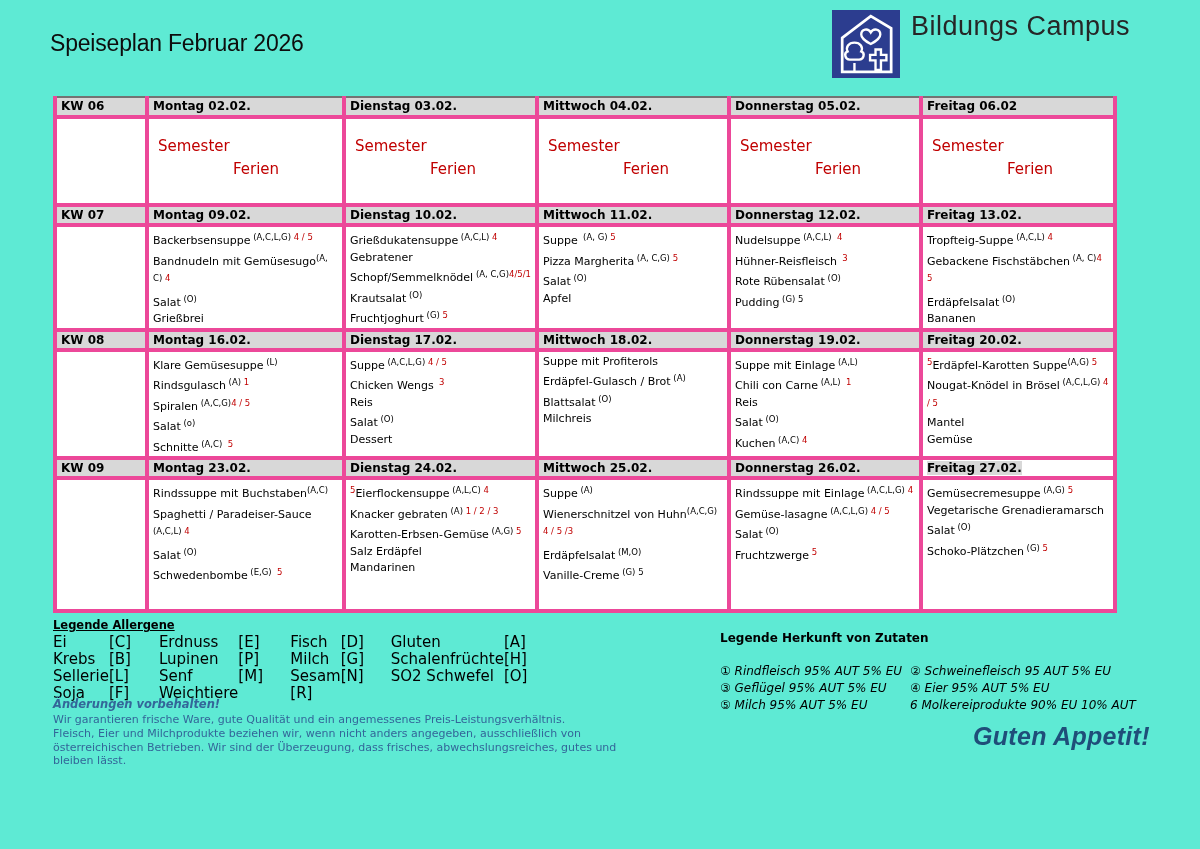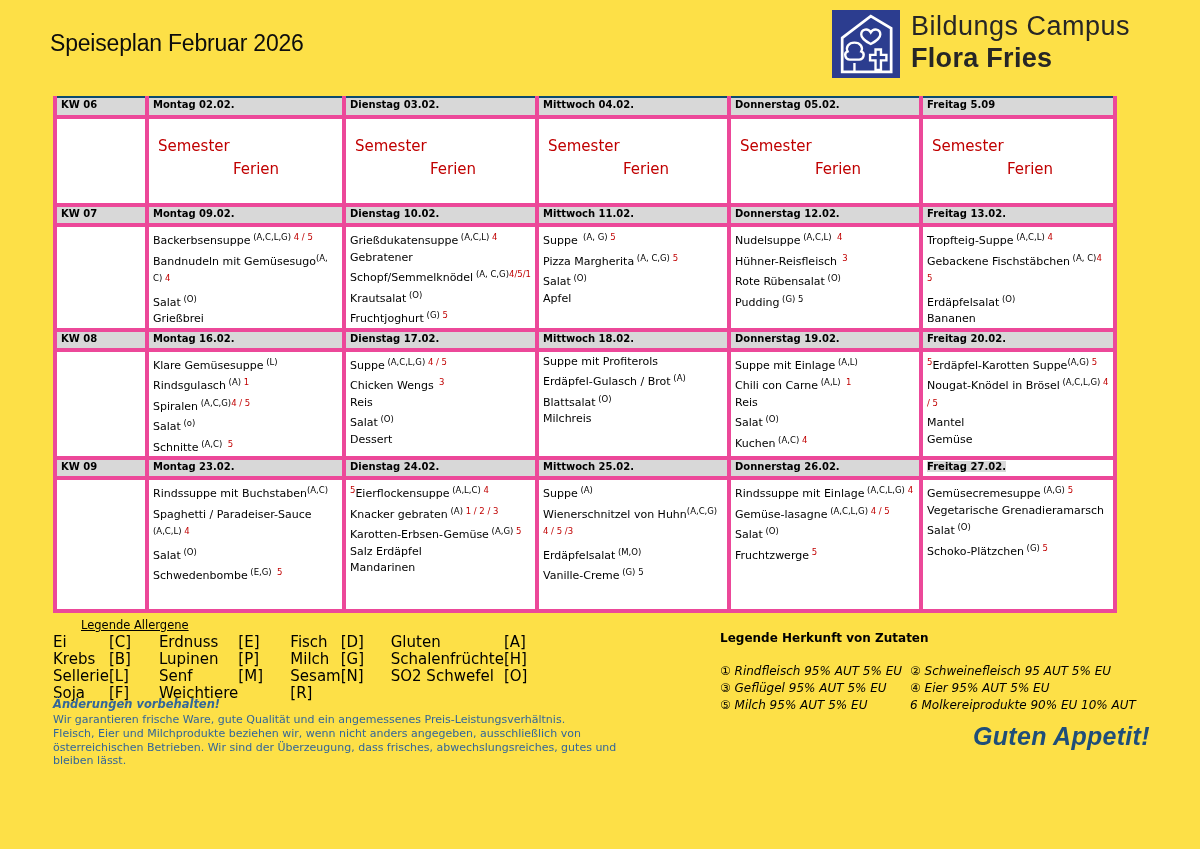--- a/index.html
+++ b/index.html
@@ -5,45 +5,45 @@
   :root{
     --red:#c00000;
     --header-gray:#d8d8d8;
     --logo-blue:#2c3d8f;
     --note-blue:#336699;
     --appetit-blue:#1f4e79;
   }
   *{box-sizing:border-box;}
   html,body{margin:0;padding:0;}
   body{width:1200px;height:849px;background:#fff;font-family:"DejaVu Sans",sans-serif;color:#000;position:relative;overflow:hidden;}
-  .page{position:absolute;inset:0;background:#fde047;}
+  .page{position:absolute;inset:0;background:#5eead4;}
 
   .title{position:absolute;left:50px;top:30px;font-family:"Liberation Sans",sans-serif;font-size:23px;color:#0d0d0d;letter-spacing:-0.2px;}
 
   .logo{position:absolute;left:832px;top:10px;display:flex;gap:11px;align-items:flex-start;}
   .logo-box{width:68px;height:68px;background:var(--logo-blue);flex:0 0 auto;}
   .logo-text{font-family:"Liberation Sans",sans-serif;color:#262626;}
   .lt1{font-size:27px;line-height:33px;letter-spacing:0.5px;}
   .lt2{font-size:27px;line-height:31px;font-weight:bold;letter-spacing:0.3px;}
 
   table.menu{position:absolute;left:53px;top:96px;width:1060px;border-collapse:collapse;table-layout:fixed;}
   table.menu td{border:4px solid #ec4899;vertical-align:top;padding:1px 4px 0 4px;overflow:hidden;}
-  tr.hrow td{background:var(--header-gray);font-weight:bold;font-size:10px;height:20px;border-top:2px solid #0c4a6e;border-bottom:2px solid #000;white-space:nowrap;}
+  tr.hrow td{background:var(--header-gray);font-weight:bold;font-size:12px;height:20px;border-top:2px solid #737373;border-bottom:2px solid #000;white-space:nowrap;}
   tr.hrow td.hl-cell{background:#fff;}
   tr.hrow td.hl-cell .hl-span{background:var(--header-gray);}
   tr.crow td{background:#fff;font-size:11px;padding-top:2px;}
   td.kw{background:var(--header-gray);}
   .item{line-height:16.5px;}
   .item .sup{font-size:8.5px;vertical-align:4px;white-space:pre-wrap;}
   .item .red{color:var(--red);}
   .sem1{color:var(--red);font-size:15px;margin:16px 0 0 5px;line-height:19px;}
   .sem2{color:var(--red);font-size:15px;margin:4px 0 0 80px;line-height:19px;}
 
   .allergen-legend{position:absolute;left:53px;top:618px;}
-  .leg-title{font-weight:normal;text-decoration:underline;font-size:11.5px;margin-bottom:2px;margin-left:28px;}
+  .leg-title{font-weight:bold;text-decoration:underline;font-size:11.5px;margin-bottom:2px;}
   table.allg{border-collapse:collapse;}
   table.allg td{font-size:15px;line-height:17px;padding:0;white-space:nowrap;}
 
   .note{position:absolute;left:53px;top:697px;color:var(--note-blue);}
   .note-bold{font-weight:bold;font-style:italic;font-size:11.5px;margin-bottom:2px;}
   .note-body div{font-size:11px;line-height:13.8px;}
 
   .origin-legend{position:absolute;left:720px;top:631px;}
   .leg-title2{font-weight:bold;font-size:12px;margin-bottom:18px;color:#000;}
   .orow{font-size:12px;line-height:16.8px;white-space:nowrap;font-style:italic;}
@@ -63,41 +63,40 @@
     <div class="logo-box">
       <svg width="68" height="68" viewBox="0 0 100 100">
         <path d="M15 41 L57 9 L87 27 L87 91 L15 91 Z" fill="none" stroke="#ffffff" stroke-width="4"></path>
         <path d="M57 33 c-4 -7 -14 -5 -14 3 c0 7 14 14 14 14 c0 0 14 -7 14 -14 c0 -8 -10 -10 -14 -3 Z" fill="none" stroke="#ffffff" stroke-width="3.5"></path>
         <path d="M33 78 L33 90 M33 48 c-9 0 -13 7 -10 13 c-6 2 -4 12 3 12 l14 0 c7 0 9 -10 3 -12 c3 -6 -1 -13 -10 -13 Z" fill="none" stroke="#ffffff" stroke-width="3.5"></path>
         <path d="M62 68 L70 68 L70 60 L78 60 L78 68 L86 68 L86 76 L78 76 L78 90 L70 90 L70 76 L62 76 Z" fill="none" stroke="#ffffff" stroke-width="3.5" transform="translate(-6,-2)"></path>
       </svg>
     </div>
     <div class="logo-text">
       <div class="lt1">Bildungs Campus</div>
-      <div class="lt2">Flora Fries</div>
     </div>
   </div>
 
   <table class="menu">
     <colgroup>
       <col style="width:92px">
         <col style="width:197px">
         <col style="width:193px">
       <col style="width:192px">
         <col style="width:192px">
         <col style="width:194px">
     </colgroup>
     <tbody>
         <tr class="hrow">
           <td class="kw">KW 06</td>
           <td>Montag 02.02.</td>
           <td>Dienstag 03.02.</td>
           <td>Mittwoch 04.02.</td>
           <td>Donnerstag 05.02.</td>
-          <td>Freitag 5.09</td>
+          <td>Freitag 06.02</td>
         </tr>
         <tr class="crow" style="height: 88px;">
           <td class="kw"></td>
           <td>
             <div class="sem1">Semester</div>
             <div class="sem2">Ferien</div>
           </td>
           <td>
             <div class="sem1">Semester</div>
             <div class="sem2">Ferien</div>

